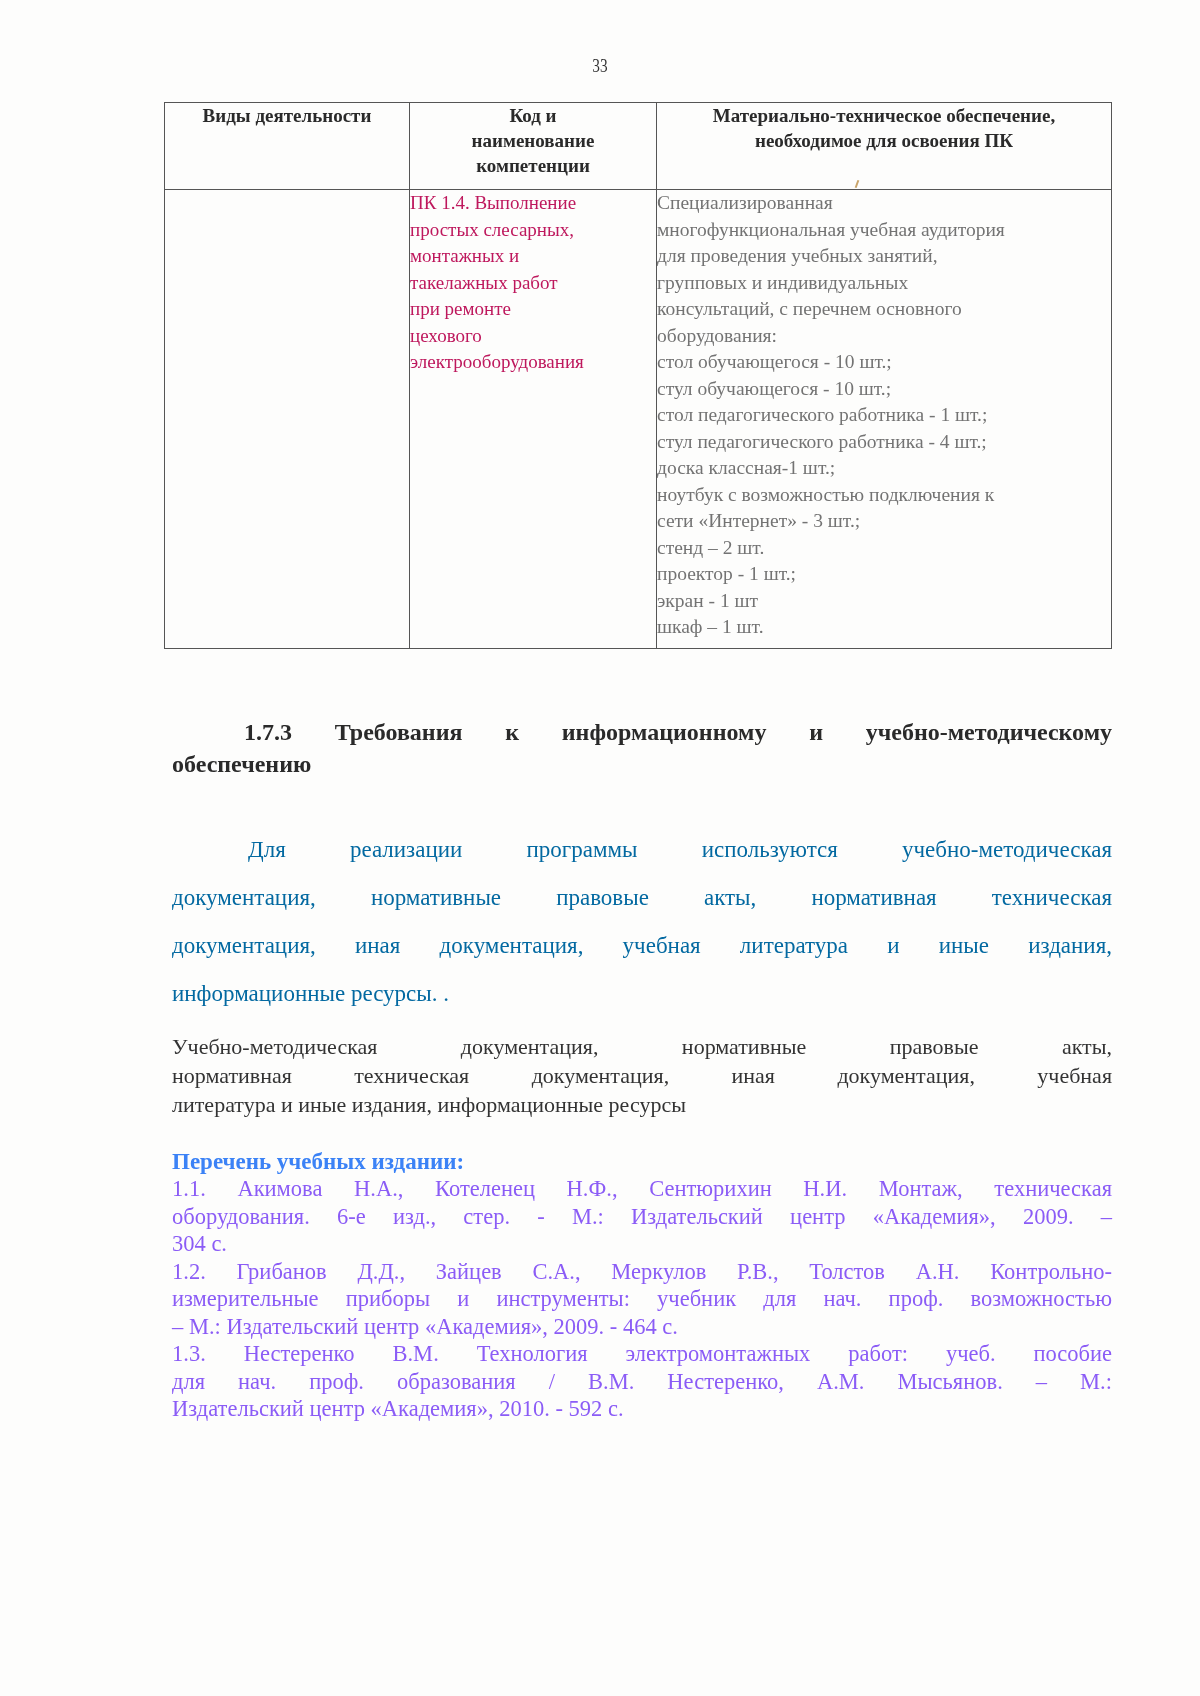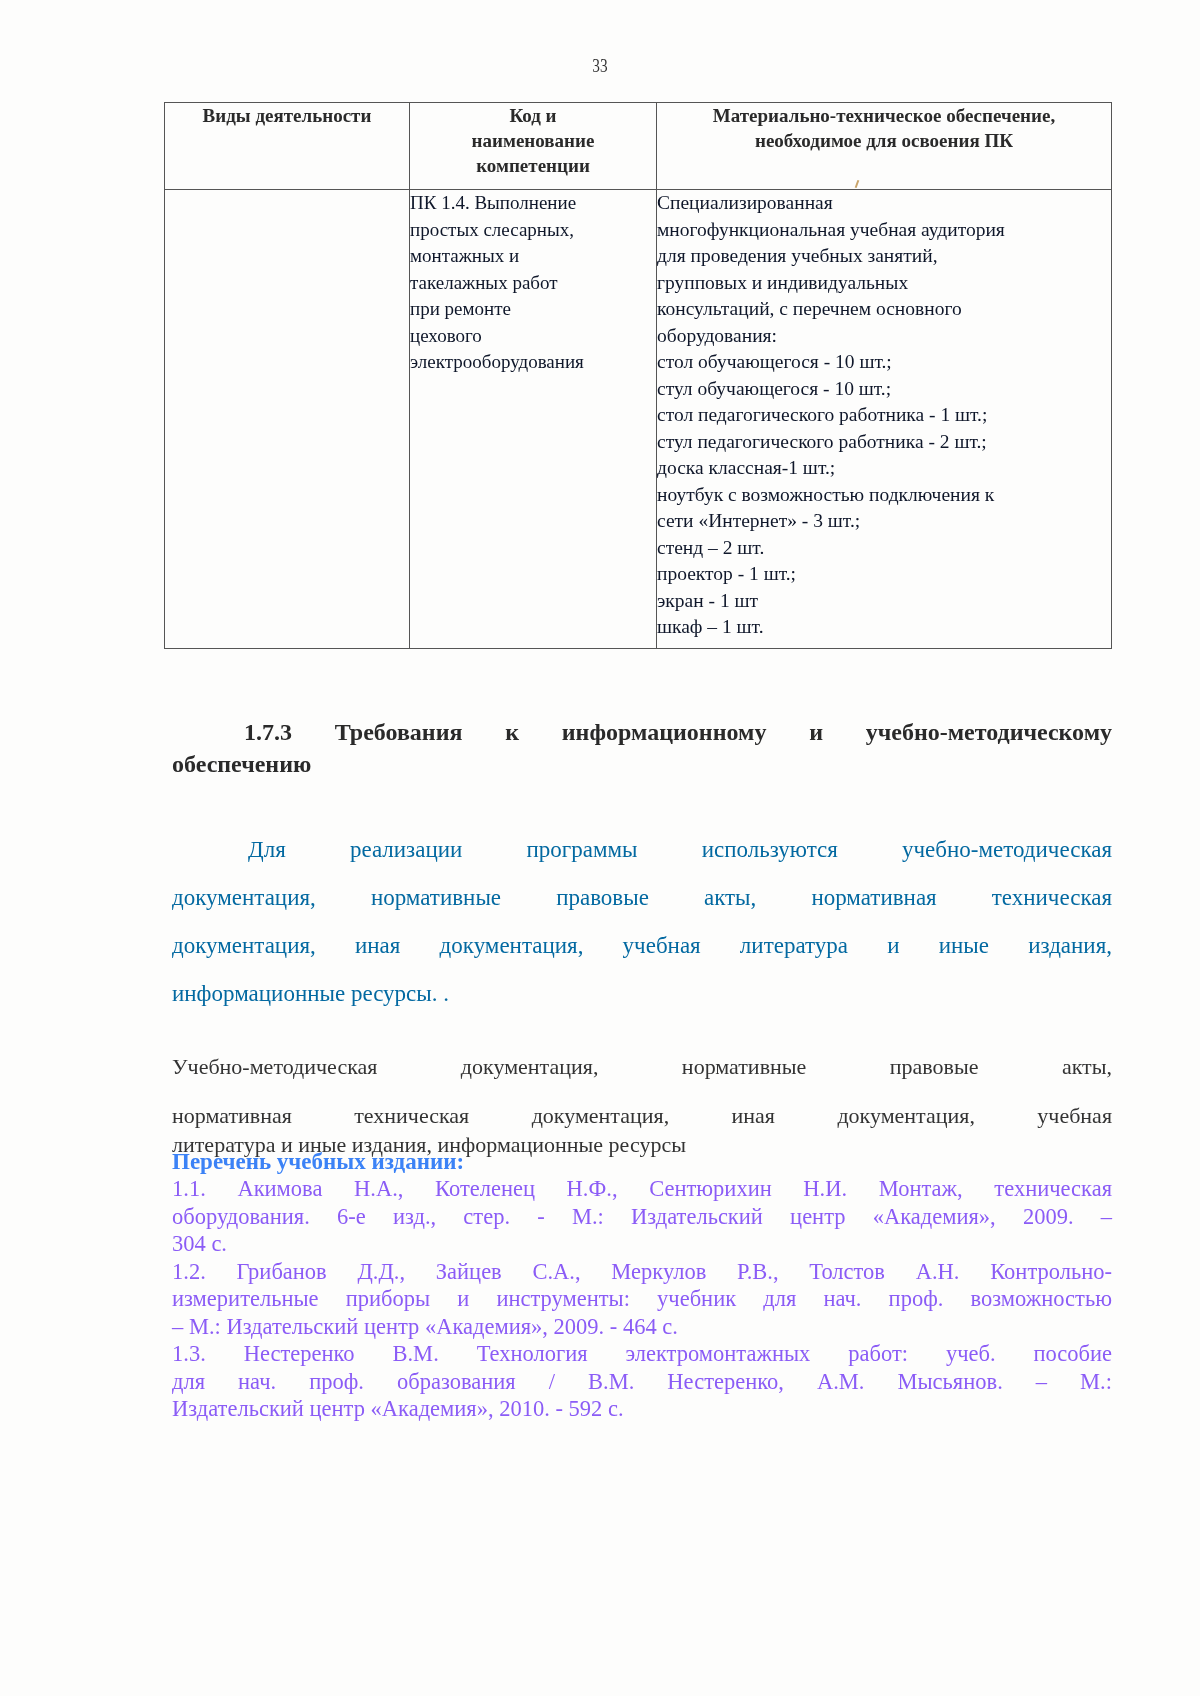--- a/index.html
+++ b/index.html
@@ -22,40 +22,40 @@
       border: 1.5px solid #555; vertical-align: top; padding: 0;
     }
     table.equip th {
       font-weight: bold; font-size: 19px; line-height: 25px; color: #2a2a2a;
       height: 86px;
     }
     th.c1 { width: 244px; text-align: center; vertical-align: top; padding-top: 2px; }
     th.c2 { width: 246px; text-align: center; padding-top: 4px; }
     th.c3 { text-align: center; vertical-align: middle; }
     td.d1 { height: 458px; }
-    td.d2 { padding: 22px 6px 0 12px; font-size: 19px; line-height: 26.5px; color: #0f172a; }
-    td.d3 { padding: 4px 4px 0 12px; font-size: 19.5px; line-height: 26.5px; color: #0f172a; }
+    td.d2 { padding: 22px 6px 0 12px; font-size: 19px; line-height: 26.5px; color: #be185d; }
+    td.d3 { padding: 4px 4px 0 12px; font-size: 19.5px; line-height: 26.5px; color: #737373; }
     .line { display: block; white-space: nowrap; }
     .heading {
       position: absolute; top: 716px; left: 172px; width: 940px;
       font-weight: bold; font-size: 24px; line-height: 32px; color: #2a2a2a;
     }
     .heading .first { display: block; text-align: justify; text-align-last: justify; padding-left: 72px; }
     .para1 {
       position: absolute; top: 826px; left: 172px; width: 940px;
       font-size: 23px; line-height: 48px; color: #0369a1;
     }
     .para1 .jl { display: block; text-align: justify; text-align-last: justify; }
     .para1 .ind { padding-left: 76px; }
     .para1 .last { display: block; }
     .para2 {
       position: absolute; top: 1032px; left: 172px; width: 940px;
       font-size: 22px; line-height: 29px; color: #333;
     }
-    .para2 .jl { display: block; text-align: justify; text-align-last: justify; margin-top: 20px; }
+    .para2 .jl { display: block; text-align: justify; text-align-last: justify; }
     .para2 .last { display: block; }
     .biblio-title {
       position: absolute; top: 1148px; left: 172px;
       font-weight: bold; font-size: 23px; line-height: 28px; color: #3b82f6;
     }
     .biblio {
       position: absolute; top: 1175px; left: 172px; width: 940px;
       font-size: 22.5px; line-height: 27.5px; color: #8b5cf6;
     }
     .biblio .jl { display: block; text-align: justify; text-align-last: justify; }
@@ -102,21 +102,21 @@
       <td class="d3">
         <span class="line">Специализированная</span>
         <span class="line">многофункциональная учебная аудитория</span>
         <span class="line">для проведения учебных занятий,</span>
         <span class="line">групповых и индивидуальных</span>
         <span class="line">консультаций, с перечнем основного</span>
         <span class="line">оборудования:</span>
         <span class="line">стол обучающегося - 10 шт.;</span>
         <span class="line">стул обучающегося - 10 шт.;</span>
         <span class="line">стол педагогического работника - 1 шт.;</span>
-        <span class="line">стул педагогического работника - 2 шт.;</span>
+        <span class="line">стул педагогического работника - 4 шт.;</span>
         <span class="line">доска классная-1 шт.;</span>
         <span class="line">ноутбук с возможностью подключения к</span>
         <span class="line">сети «Интернет»  - 3 шт.;</span>
         <span class="line">стенд – 2 шт.</span>
         <span class="line">проектор - 1 шт.;</span>
         <span class="line">экран - 1 шт</span>
         <span class="line">шкаф – 1 шт.</span>
       </td>
     </tr>
   </tbody>

